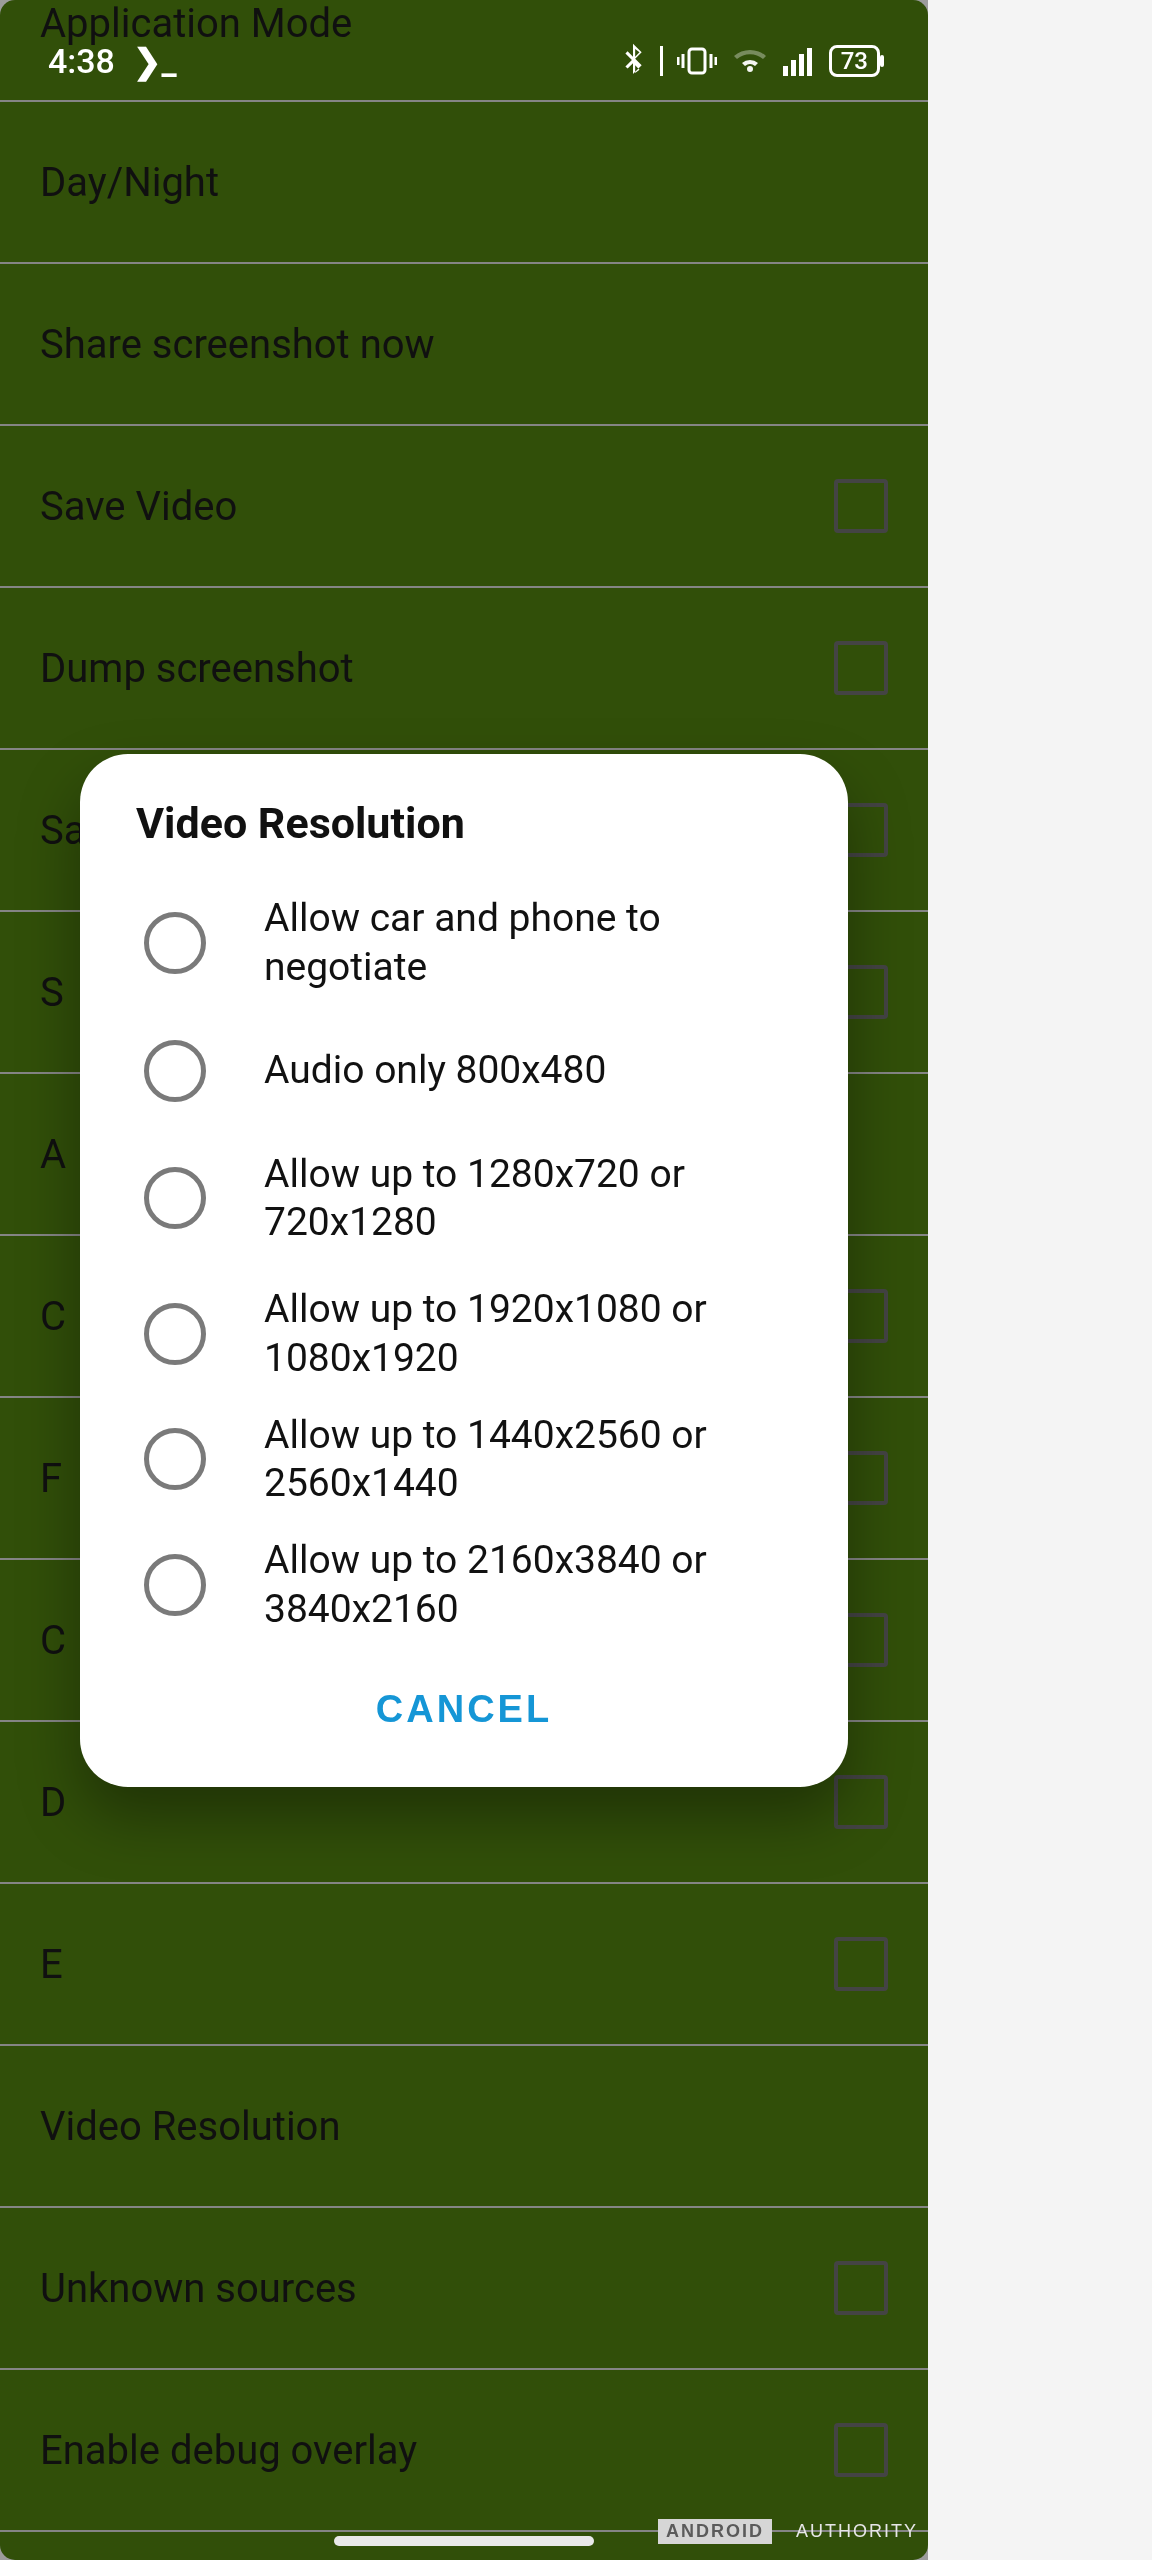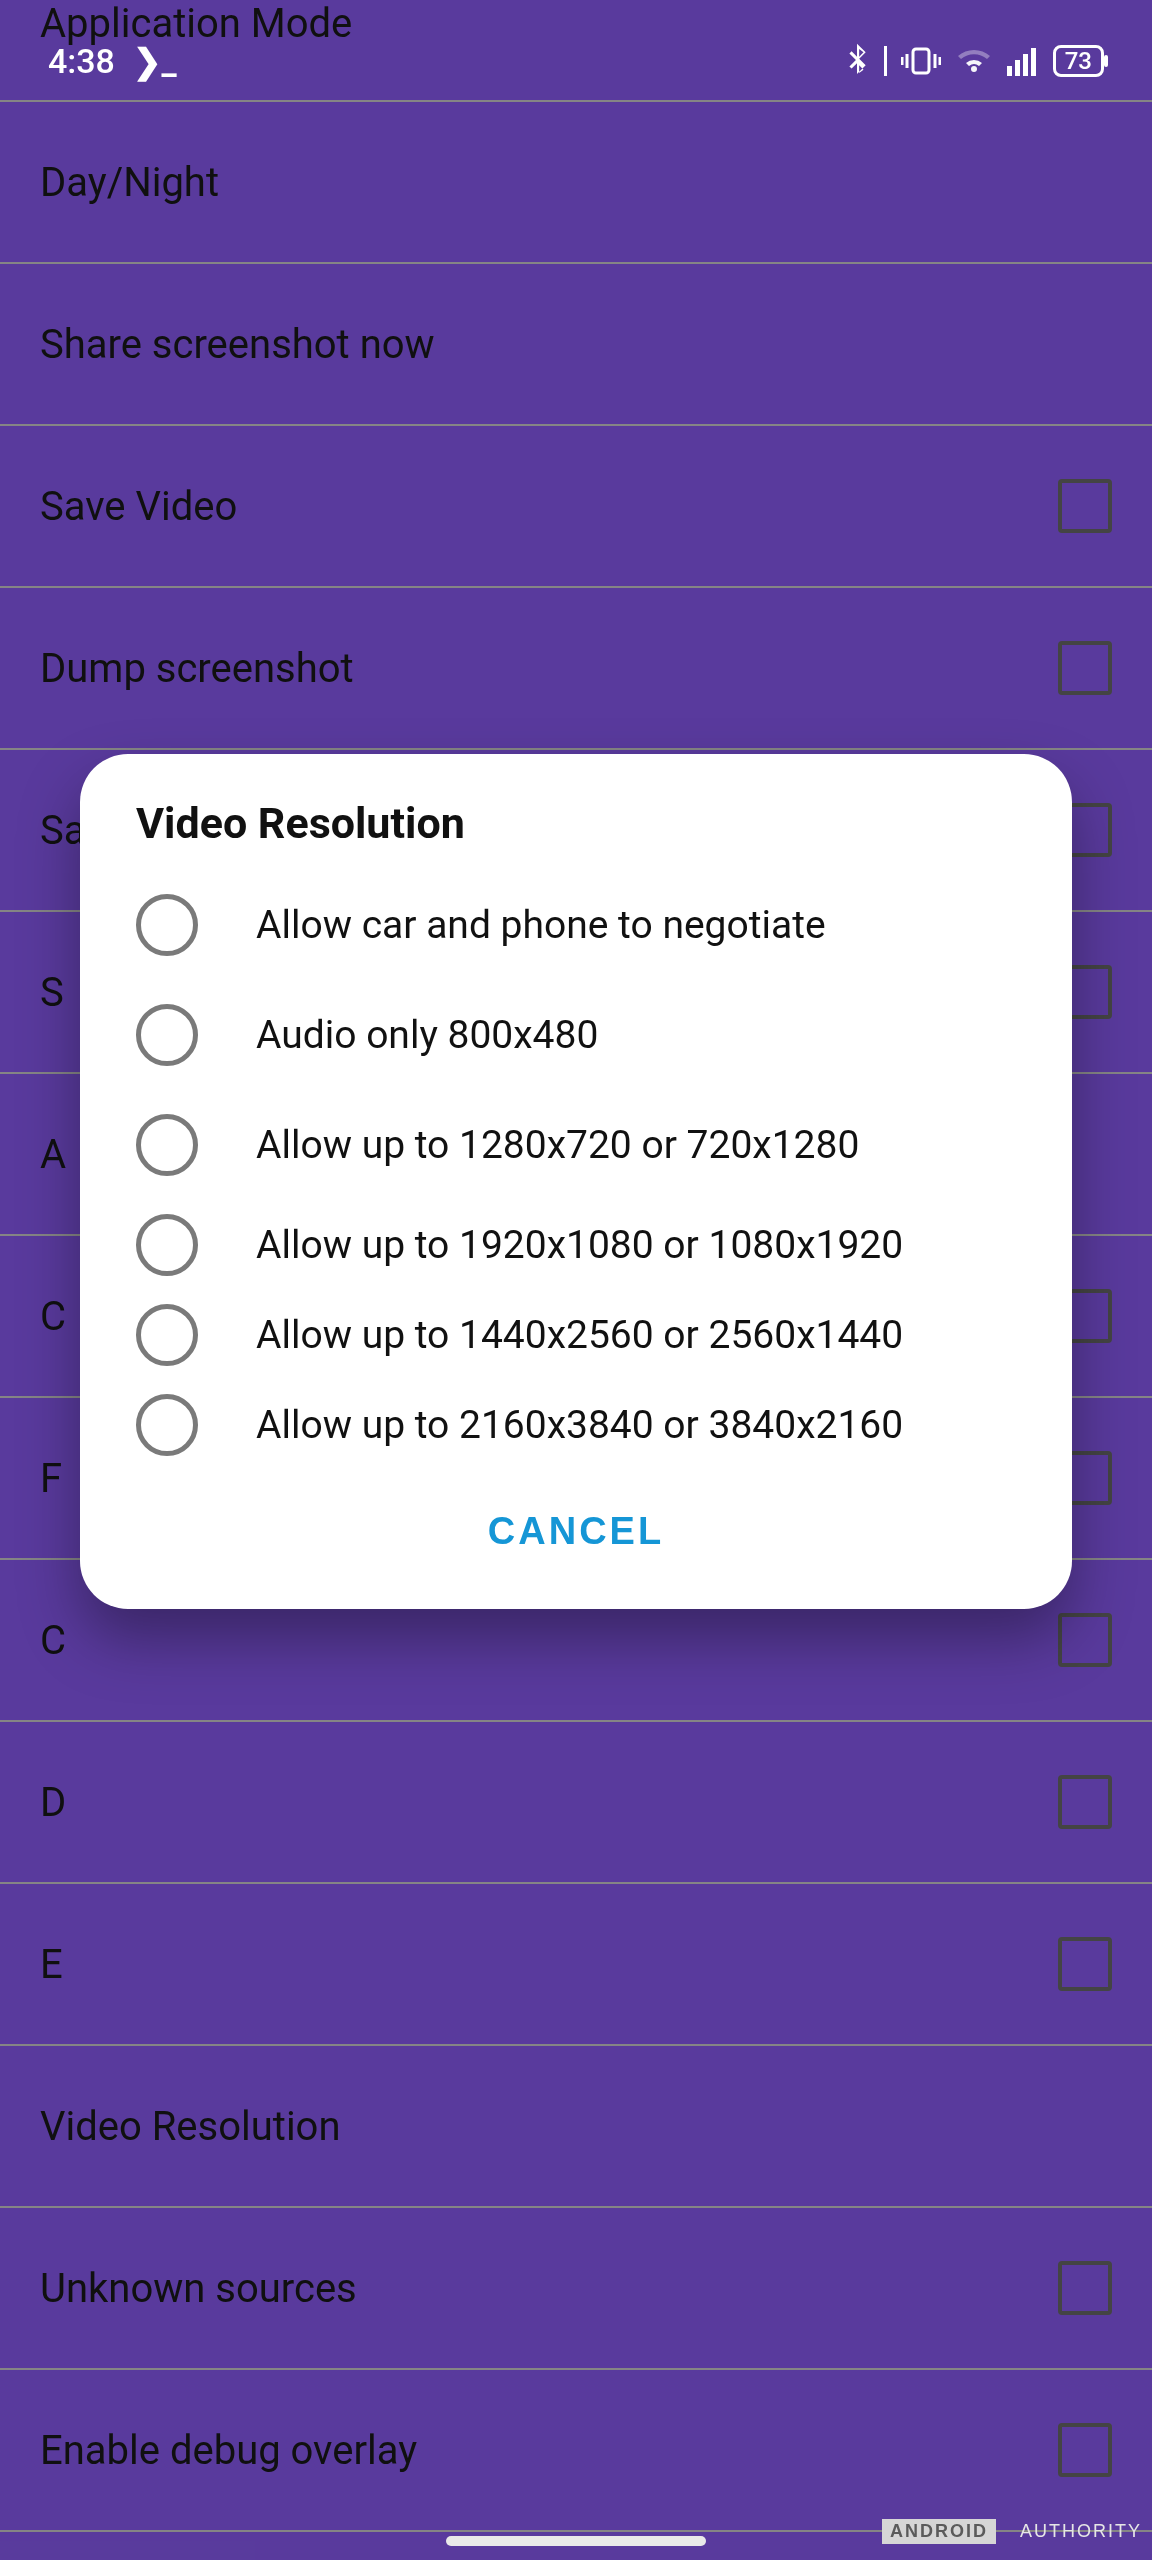--- a/index.html
+++ b/index.html
@@ -6,24 +6,25 @@
     margin: 0;
     padding: 0;
     width: 1152px;
     height: 2560px;
     font-family: Roboto, "Helvetica Neue", Arial, sans-serif;
     background: #f4f4f4;
     overflow: hidden;
     position: relative;
   }
   .screen {
-    width: 1152px;
+    width: 928px;
     height: 2560px;
     position: relative;
-    background: #8b5cf6;
+    background: #4d7c0f;
+    border-radius: 15px;
   }
   
   .status-bar {
     position: absolute;
     top: 0; left: 0; right: 0;
     height: 90px;
     display: flex;
     align-items: center;
     justify-content: space-between;
     padding: 16px 48px;
@@ -112,20 +113,21 @@
   }
   .dialog-title {
     font-size: 43px;
     font-weight: 700;
     color: #111;
     padding: 0 56px 22px 56px;
   }
   .options {
     display: flex;
     flex-direction: column;
+    margin-left: 8px;
   }
   .option {
     display: flex;
     align-items: center;
     gap: 58px;
     padding: 24px 56px;
   }
   .option.tight { padding-top: 14px; padding-bottom: 14px; }
   .radio {
     width: 52px;

